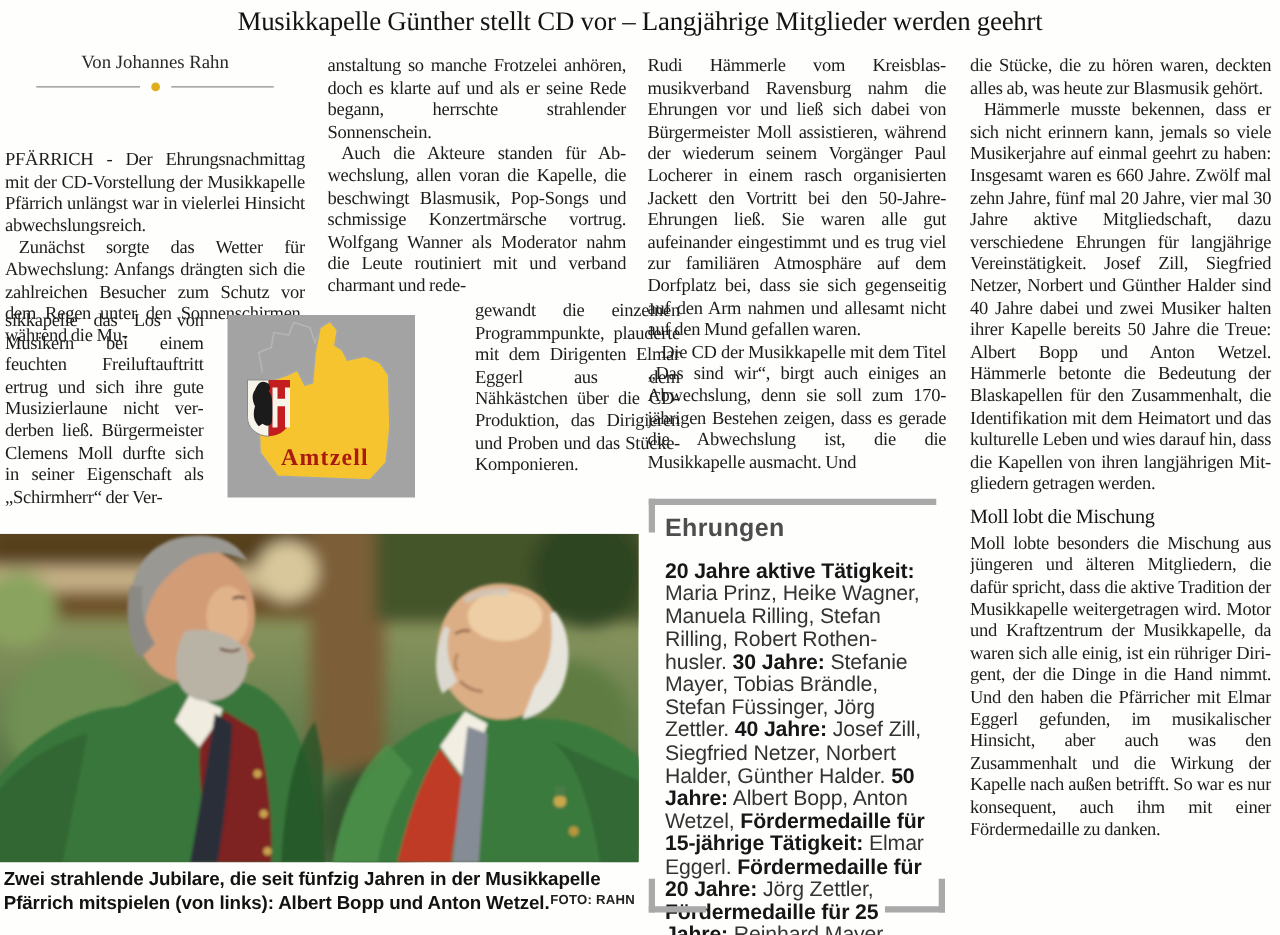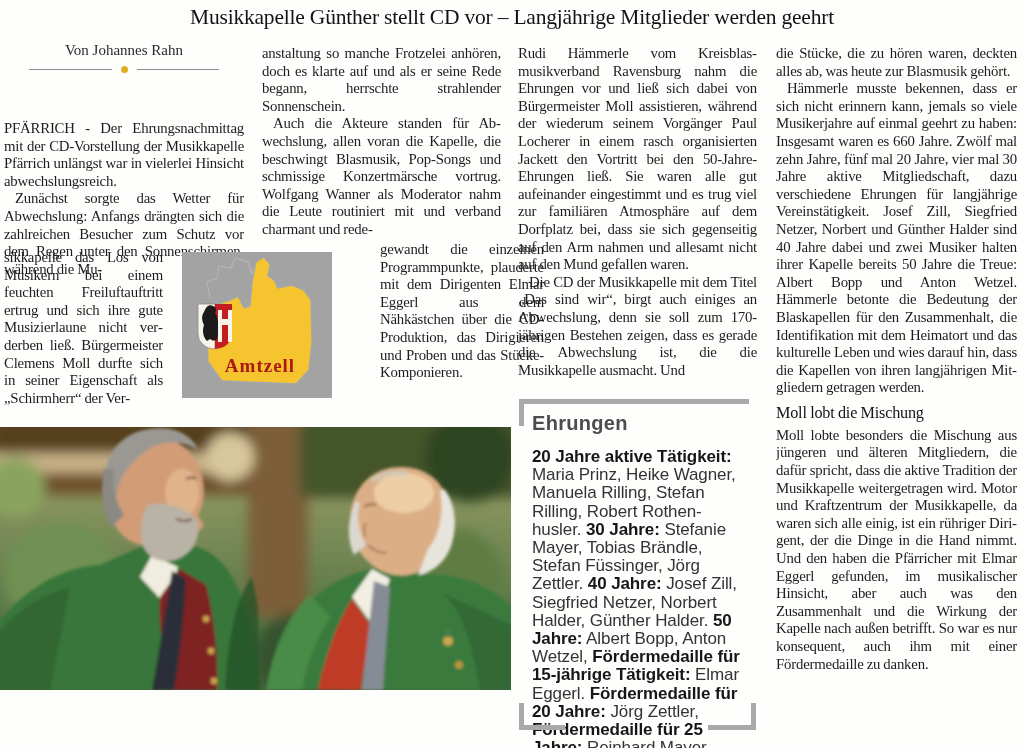--- a/index.html
+++ b/index.html
@@ -198,14 +198,18 @@
         <path d="M444,62 C456,76 458,102 450,122 C444,136 432,146 418,148 L428,122 C440,108 444,84 440,64 Z" fill="#e7e4dc"></path>
         <path d="M356,74 C348,90 346,112 354,128 L366,118 C358,104 356,88 360,76 Z" fill="#dbd8cf"></path>
         <path d="M370,52 C380,44 396,42 408,44 L406,50 C394,48 382,50 374,56 Z" fill="#cfccc2" opacity="0.7"></path>
         <path d="M366,96 q-4,8 0,14" stroke="#b07c58" stroke-width="2" fill="none"></path>
         <path d="M368,118 q8,8 18,8" stroke="#a5765a" stroke-width="2.2" fill="none"></path>
         <path d="M364,80 q6,-4 12,-2" stroke="#8a5f42" stroke-width="2" fill="none"></path>
       </g>
     </svg>
   </div>
 
+  <div id="caption">
+    <span>Zwei strahlende Jubilare, die seit fünfzig Jahren in der Musikkapelle Pfär­rich mitspielen (von links): Albert Bopp und Anton Wetzel.</span>
+    <span class="credit">FOTO: RAHN</span>
+  </div>
 
 </div>
 
 </body></html>

